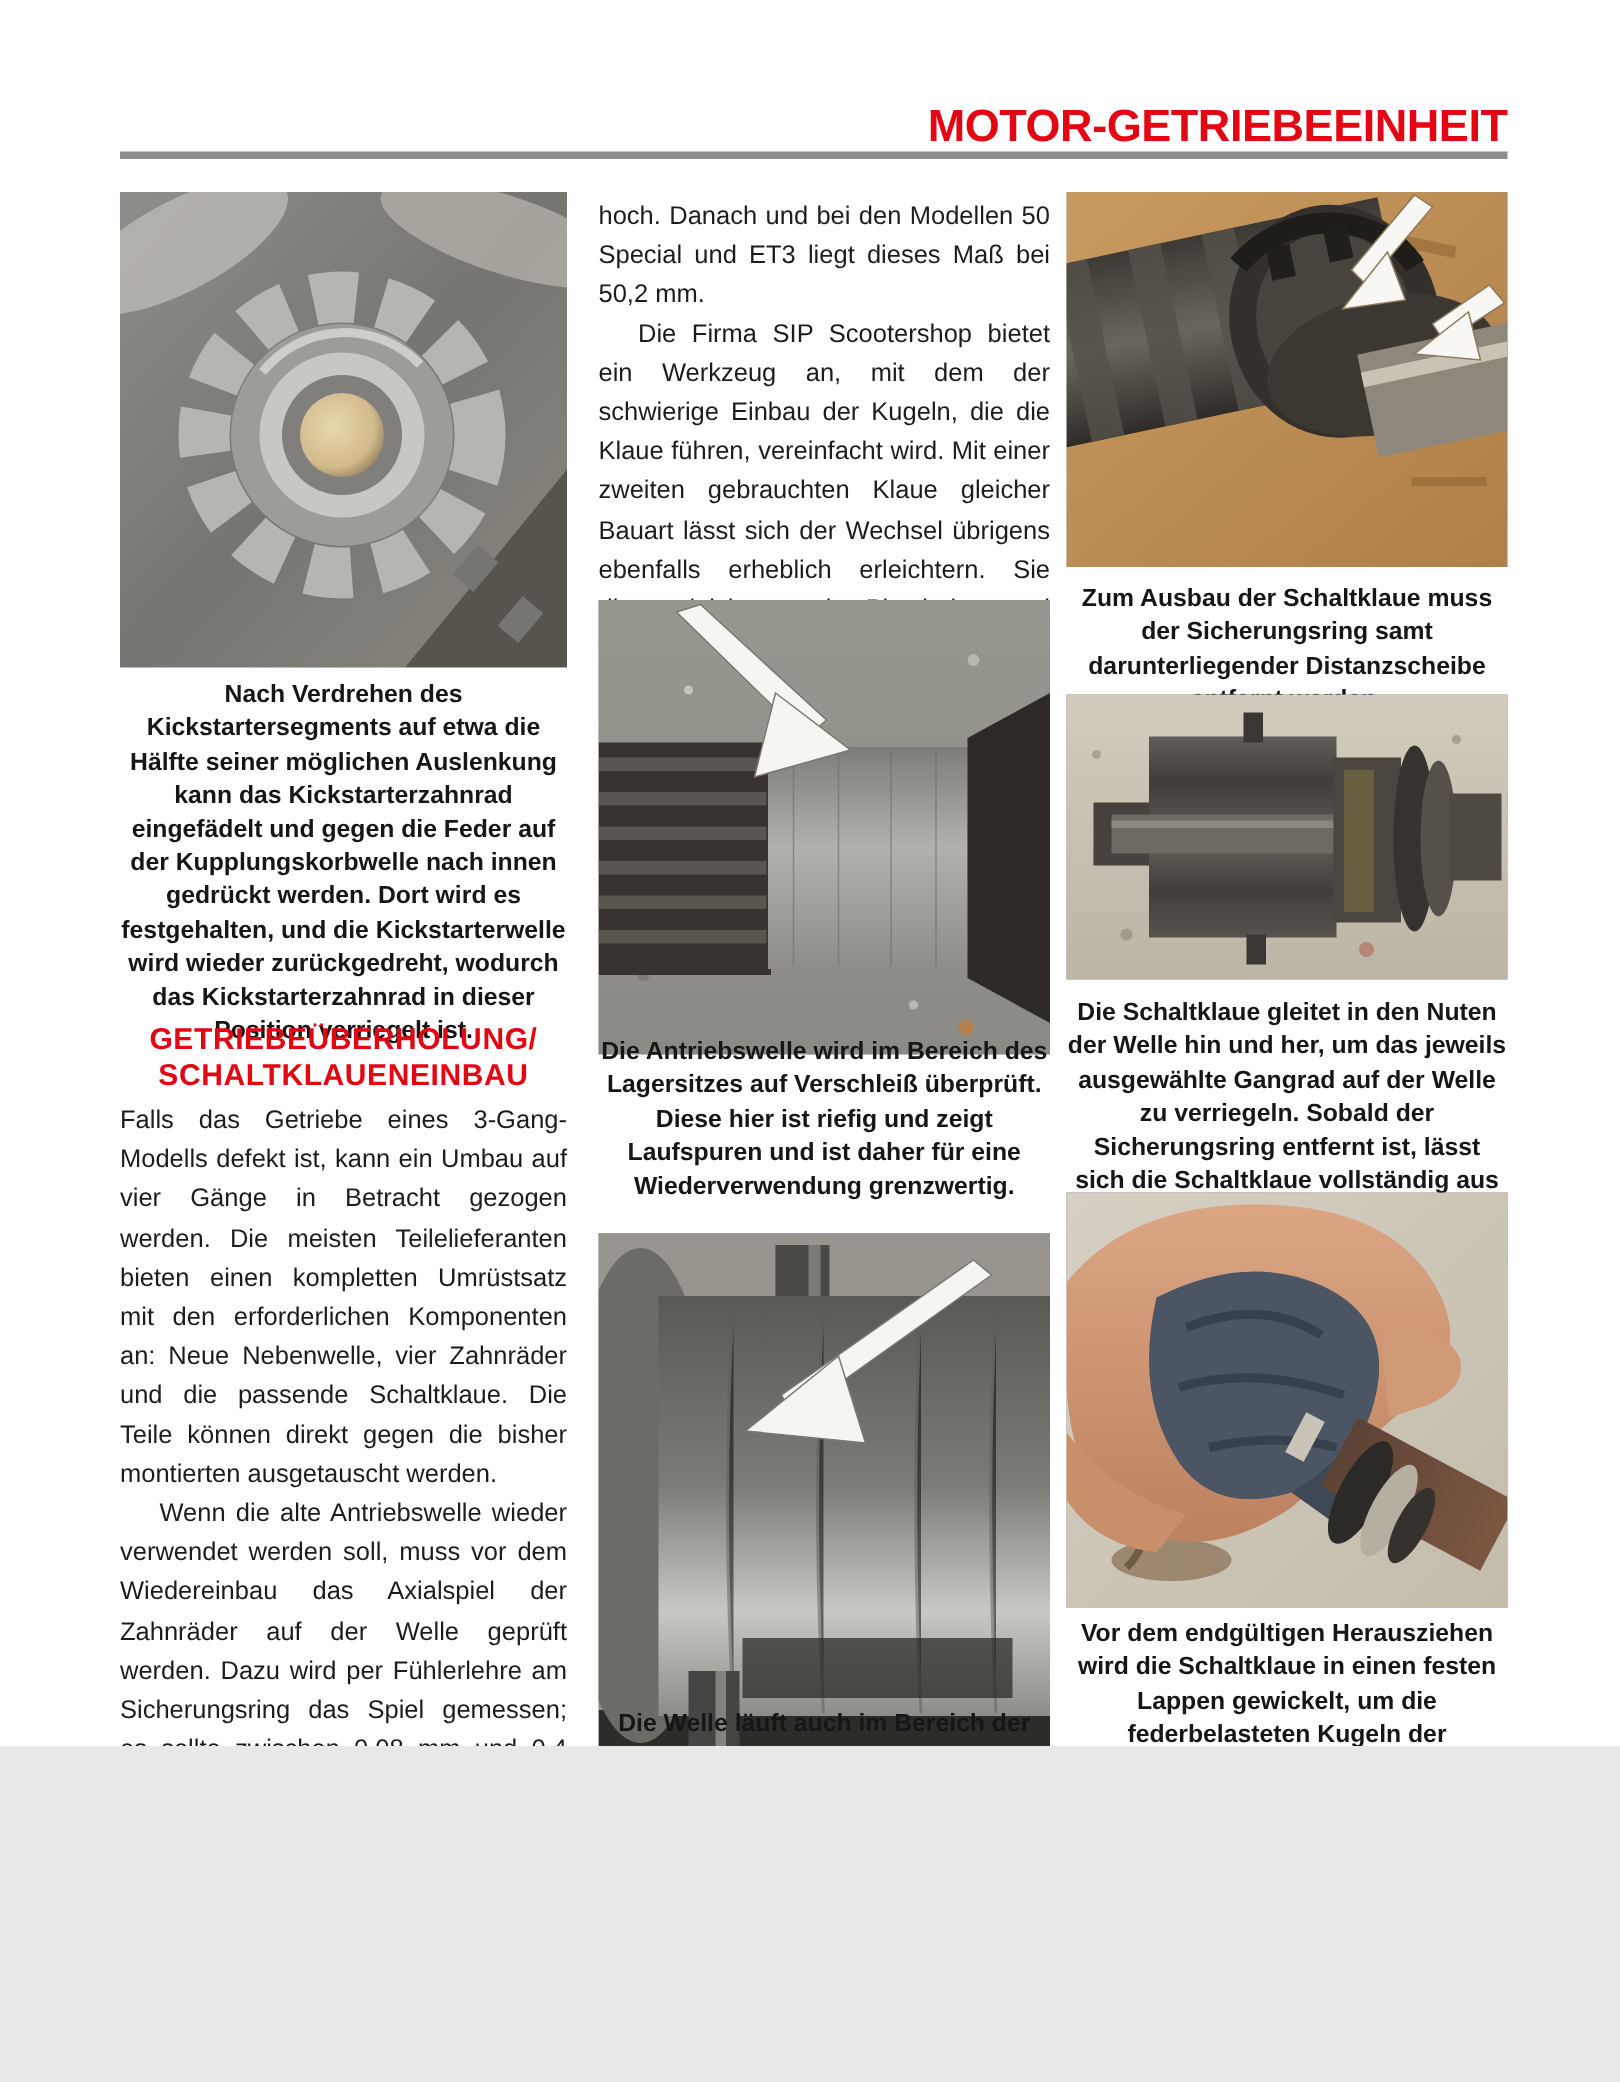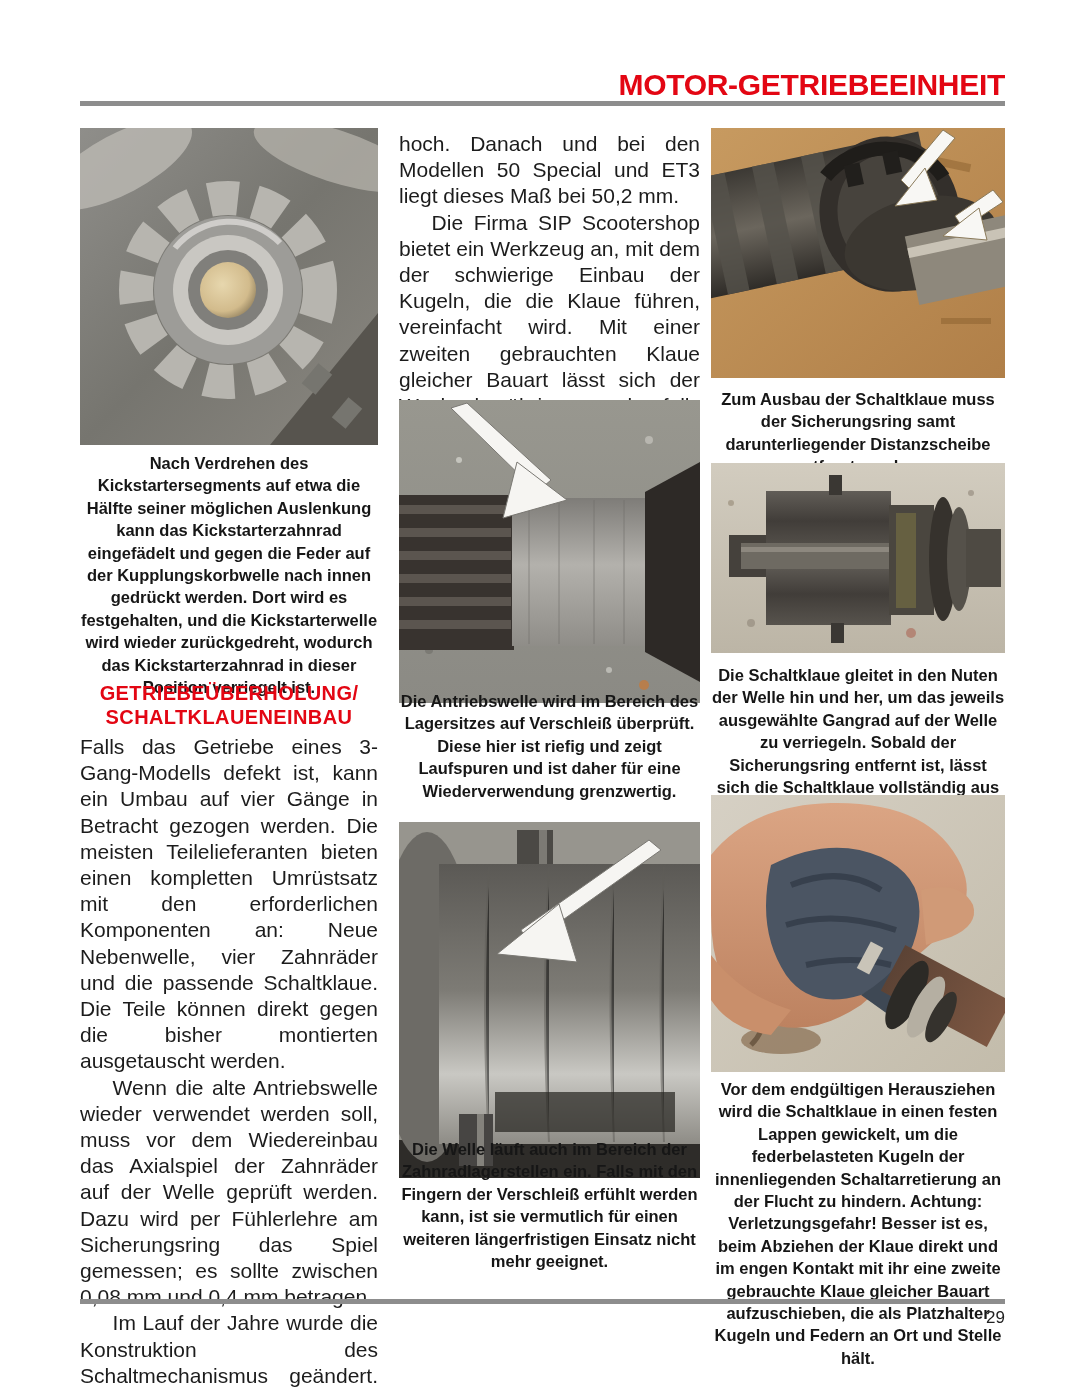--- a/index.html
+++ b/index.html
@@ -1,17 +1,17 @@
 <!DOCTYPE html>
 <html lang="de"><head>
 <meta charset="utf-8">
 <style>
   html,body{margin:0;padding:0;background:#e8e8e8;}
   #page{
-    position:relative;width:1080px;height:1388px;margin:0 auto;
+    position:relative;width:1080px;height:1164px;margin:0 auto;
     background:#ffffff;overflow:hidden;
     font-family:"Liberation Sans","DejaVu Sans",sans-serif;
     color:#1c1c1c;
   }
   .abs{position:absolute;}
   
   .page-title{
     top:68px;right:75px;
     font-size:30px;font-weight:bold;letter-spacing:-0.3px;
     color:#e30613;white-space:nowrap;
@@ -20,21 +20,21 @@
     left:80px;width:925px;height:5px;background:#8d8d8d;
   }
   .rule-top{top:101px;}
   .rule-bottom{top:1299px;}
   
   .col-left{left:80px;width:298px;}
   .col-mid{left:399px;width:301px;}
   .col-right{left:711px;width:294px;}
   
   .body-text{
-    font-size:21px;line-height:26.2px;text-align:justify;
+    font-size:17px;line-height:26.2px;text-align:justify;
   }
   .body-text p{margin:0;}
   .body-text p.indent{text-indent:1.55em;}
   
   .caption{
     font-size:16.5px;line-height:22.4px;font-weight:bold;
     text-align:center;color:#161616;
   }
   
   .section-heading{

